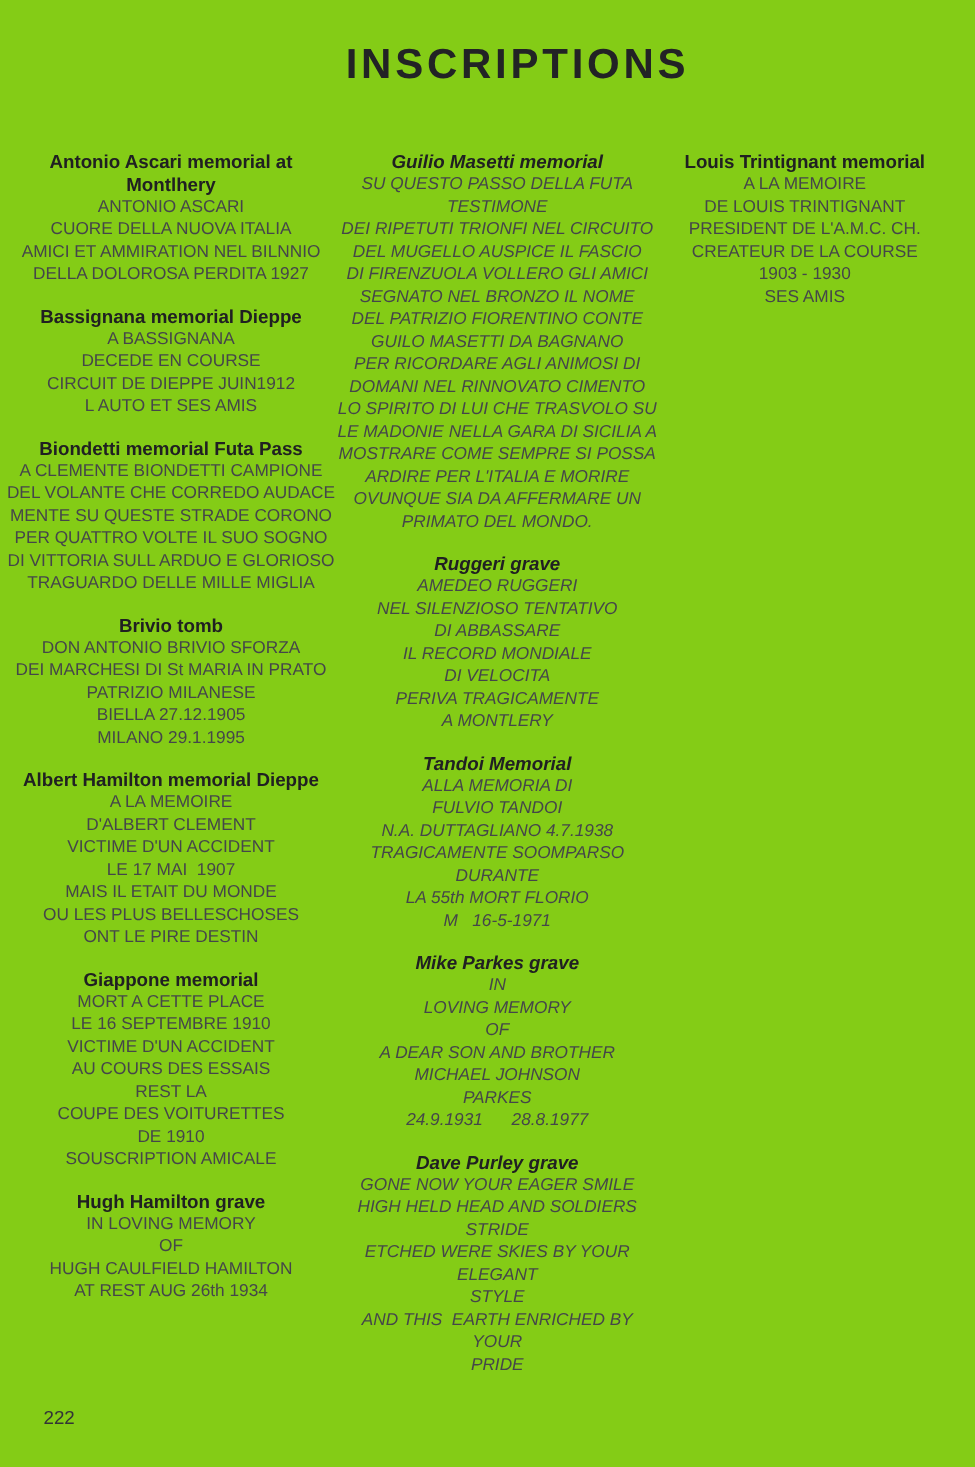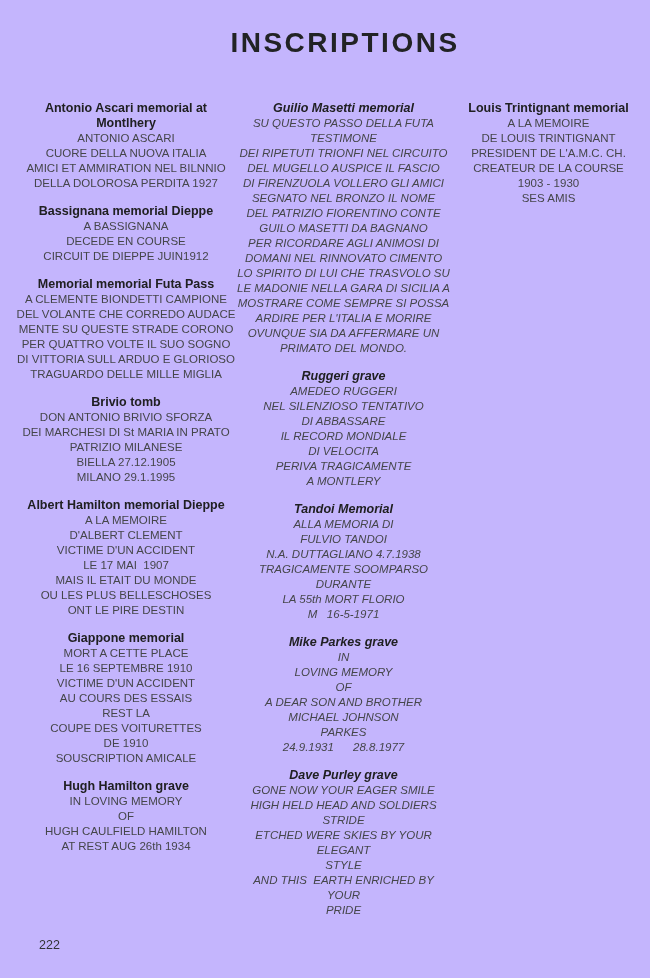--- a/index.html
+++ b/index.html
@@ -6,38 +6,38 @@
     margin: 0;
     padding: 0;
     background: #e9e9e9;
     font-family: "Liberation Sans", "DejaVu Sans", sans-serif;
   }
   .page {
     position: relative;
     width: 650px;
     height: 978px;
     margin: 0 auto;
-    background: #c4b5fd;
+    background: #84cc16;
     overflow: hidden;
     box-shadow: 0 0 6px rgba(0,0,0,0.15);
   }
   .page-title {
     margin: 0;
     padding-top: 27px;
     text-align: center;
     transform: translateX(20px);
     font-size: 28px;
     font-weight: 700;
     letter-spacing: 2.5px;
     color: #222325;
   }
   .columns {
     display: flex;
     align-items: flex-start;
-    padding-left: 16px;
+    padding-left: 4px;
     margin-top: 42px;
   }
   .column { text-align: center; }
   .column-1 { width: 220px; }
   .column-2 { width: 215px; font-style: italic; }
   .column-3 { width: 195px; }
   .inscription { margin: 0 0 13px 0; }
   .inscription-heading {
     margin: 0;
     font-size: 12.5px;
@@ -46,21 +46,21 @@
     color: #202022;
   }
   .inscription-line {
     font-size: 11.5px;
     line-height: 15px;
     color: #45464a;
     white-space: pre-wrap;
   }
   .page-number {
     position: absolute;
-    left: 39px;
+    left: 29px;
     top: 938px;
     font-size: 12.5px;
     color: #333437;
   }
 </style>
 </head>
 <body>
 
 <main class="page">
   <h1 class="page-title">INSCRIPTIONS</h1>
@@ -72,23 +72,24 @@
           <div class="inscription-line">ANTONIO ASCARI</div>
           <div class="inscription-line">CUORE DELLA NUOVA ITALIA</div>
           <div class="inscription-line">AMICI ET AMMIRATION NEL BILNNIO</div>
           <div class="inscription-line">DELLA DOLOROSA PERDITA 1927</div>
         </section>
         <section class="inscription">
           <h2 class="inscription-heading">Bassignana memorial Dieppe</h2>
           <div class="inscription-line">A BASSIGNANA</div>
           <div class="inscription-line">DECEDE EN COURSE</div>
           <div class="inscription-line">CIRCUIT DE DIEPPE JUIN1912</div>
-        </section>
-        <section class="inscription">
-          <h2 class="inscription-heading">Memorial memorial Futa Pass</h2>
+          <div class="inscription-line">L AUTO ET SES AMIS</div>
+        </section>
+        <section class="inscription">
+          <h2 class="inscription-heading">Biondetti memorial Futa Pass</h2>
           <div class="inscription-line">A CLEMENTE BIONDETTI CAMPIONE</div>
           <div class="inscription-line">DEL VOLANTE CHE CORREDO AUDACE</div>
           <div class="inscription-line">MENTE SU QUESTE STRADE CORONO</div>
           <div class="inscription-line">PER QUATTRO VOLTE IL SUO SOGNO</div>
           <div class="inscription-line">DI VITTORIA SULL ARDUO E GLORIOSO</div>
           <div class="inscription-line">TRAGUARDO DELLE MILLE MIGLIA</div>
         </section>
         <section class="inscription">
           <h2 class="inscription-heading">Brivio tomb</h2>
           <div class="inscription-line">DON ANTONIO BRIVIO SFORZA</div>

